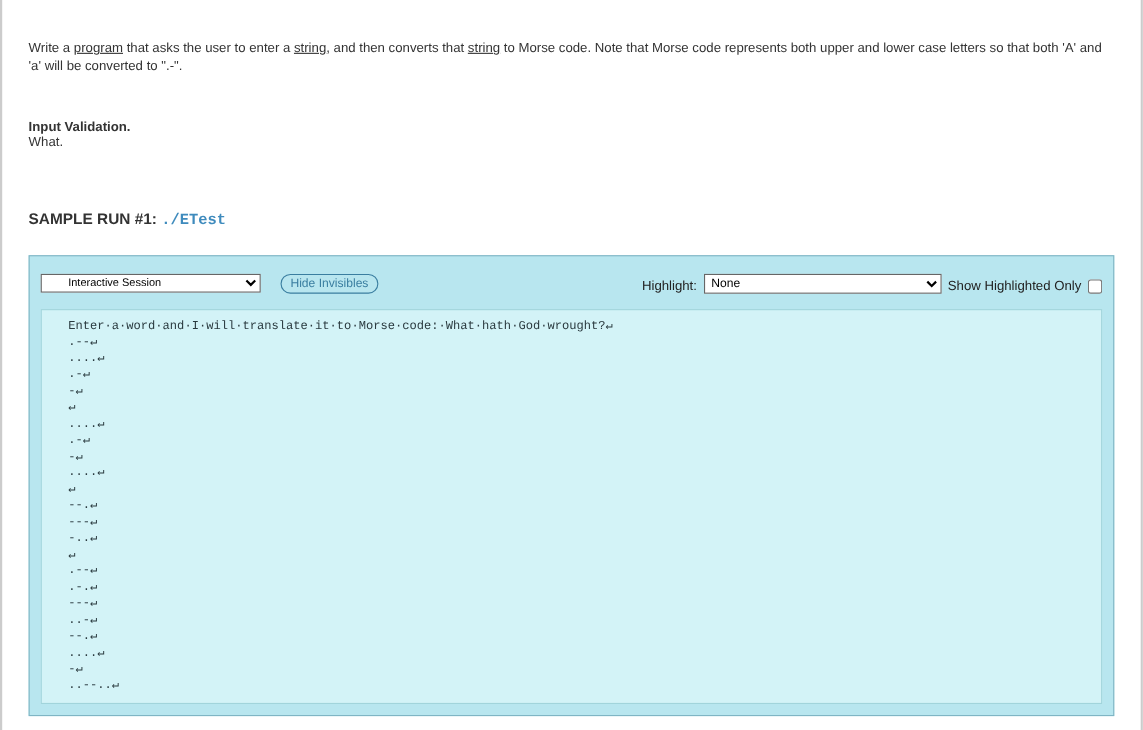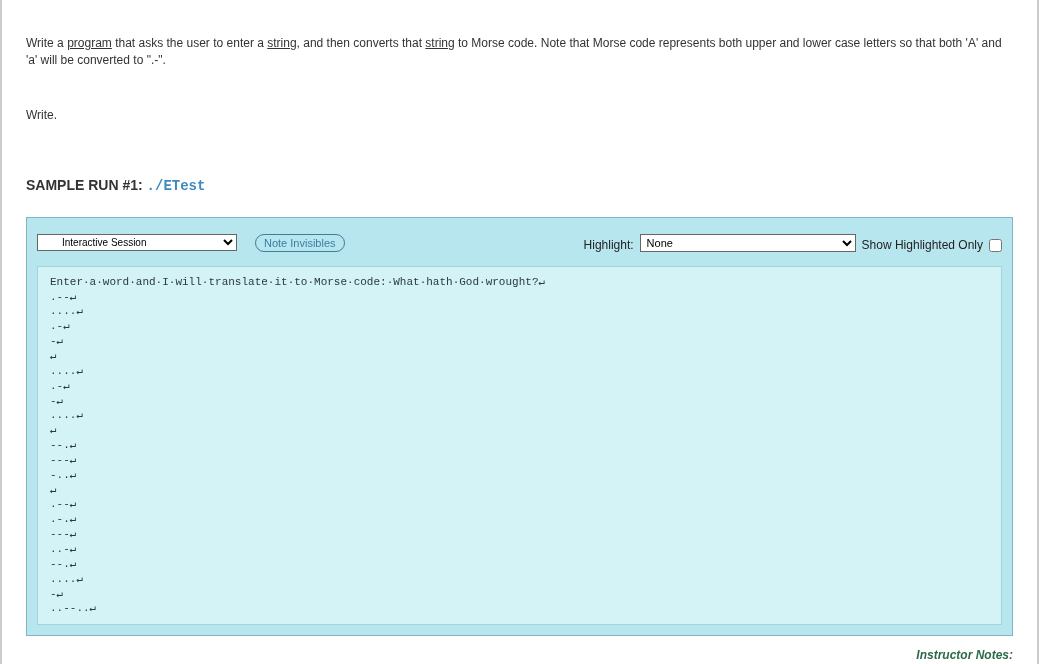--- a/index.html
+++ b/index.html
@@ -84,21 +84,21 @@
       font-size: 11px;
       font-family: Verdana, sans-serif;
       width: 216px;
       background: #fff;
       border: 1px solid #666;
       padding: 1px 2px;
     }
     .terminal-output {
       background: #d3f3f7;
       border: 1px solid #a1d4db;
-      padding: 8px 12px;
+      padding: 8px 24px;
       font-family: "Courier New", monospace;
       font-size: 11px;
       line-height: 1.35;
       color: #2a3a3f;
       white-space: pre;
       overflow-x: auto;
     }
     .instructor-notes {
       margin-top: 12px;
       font-style: italic;
@@ -113,32 +113,33 @@
 
 <div class="page-border">
   <div class="content">
 
     <p class="problem-text">
       <span>Write a </span><span class="link-word">program</span><span> that asks the user to enter a </span><span class="link-word">string</span><span>, and then converts that </span><span class="link-word">string</span><span> to Morse code. Note that Morse code represents both upper and lower case letters so that both 'A' and 'a' will be converted to ".-".</span>
     </p>
 
     <div class="section-gap"></div>
 
-    <p>Write.</p>
+    <p class="bold">Input Validation.</p>
+    <p>What.</p>
 
     <div class="sample-run-header">
       <span class="sample-run-label">SAMPLE RUN #1: </span><span class="sample-run-cmd">./ETest</span>
     </div>
 
     <div class="terminal-box">
       <div class="terminal-toolbar">
         <select class="session-select">
           <option>Interactive Session</option>
         </select>
-        <button class="hide-invisibles">Note Invisibles</button>
+        <button class="hide-invisibles">Hide Invisibles</button>
         <div class="toolbar-right">
           <span>Highlight:</span>
           <select class="highlight-select">
             <option>None</option>
           </select>
           <span>Show Highlighted Only</span>
           <input type="checkbox" style="">
         </div>
       </div>
       <div class="terminal-output" id="terminal-output">Enter·a·word·and·I·will·translate·it·to·Morse·code:·What·hath·God·wrought?↵

